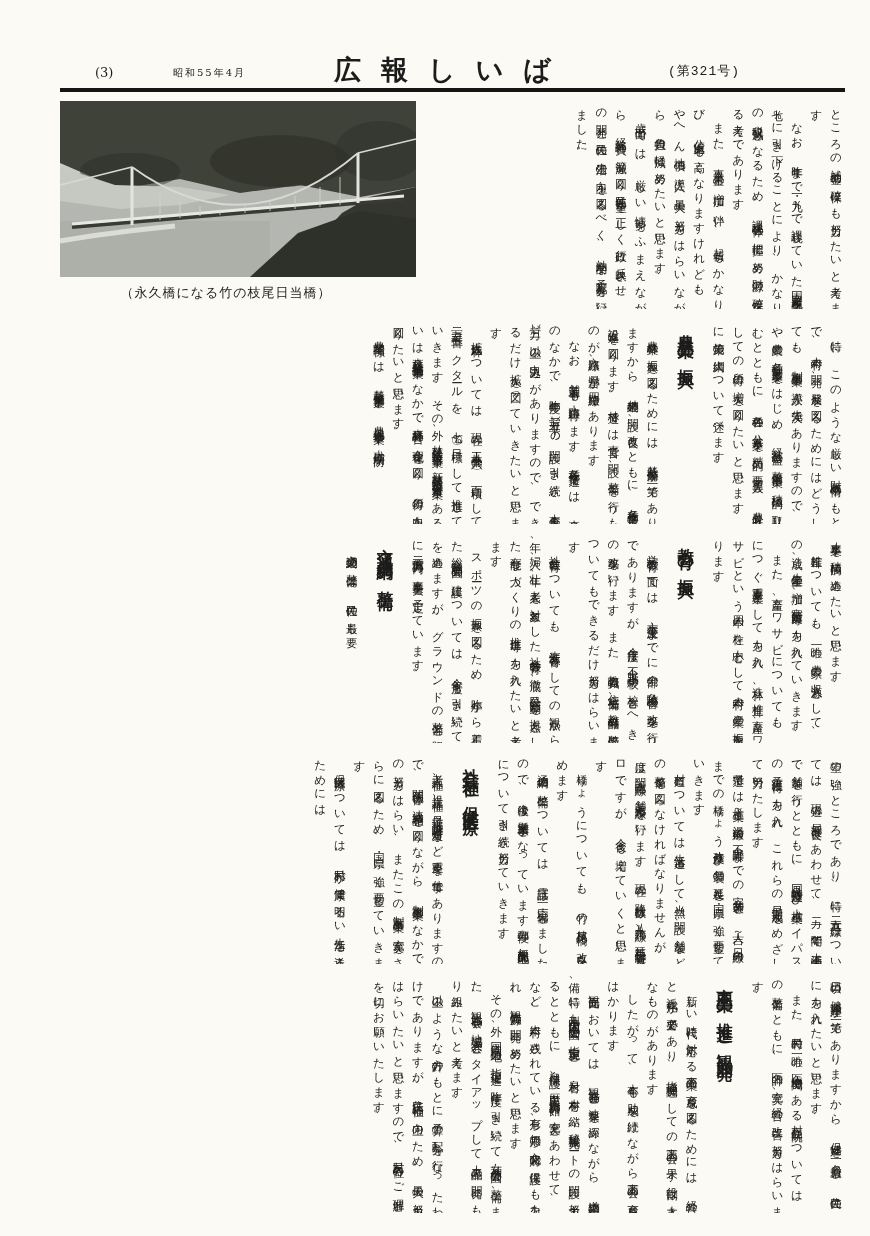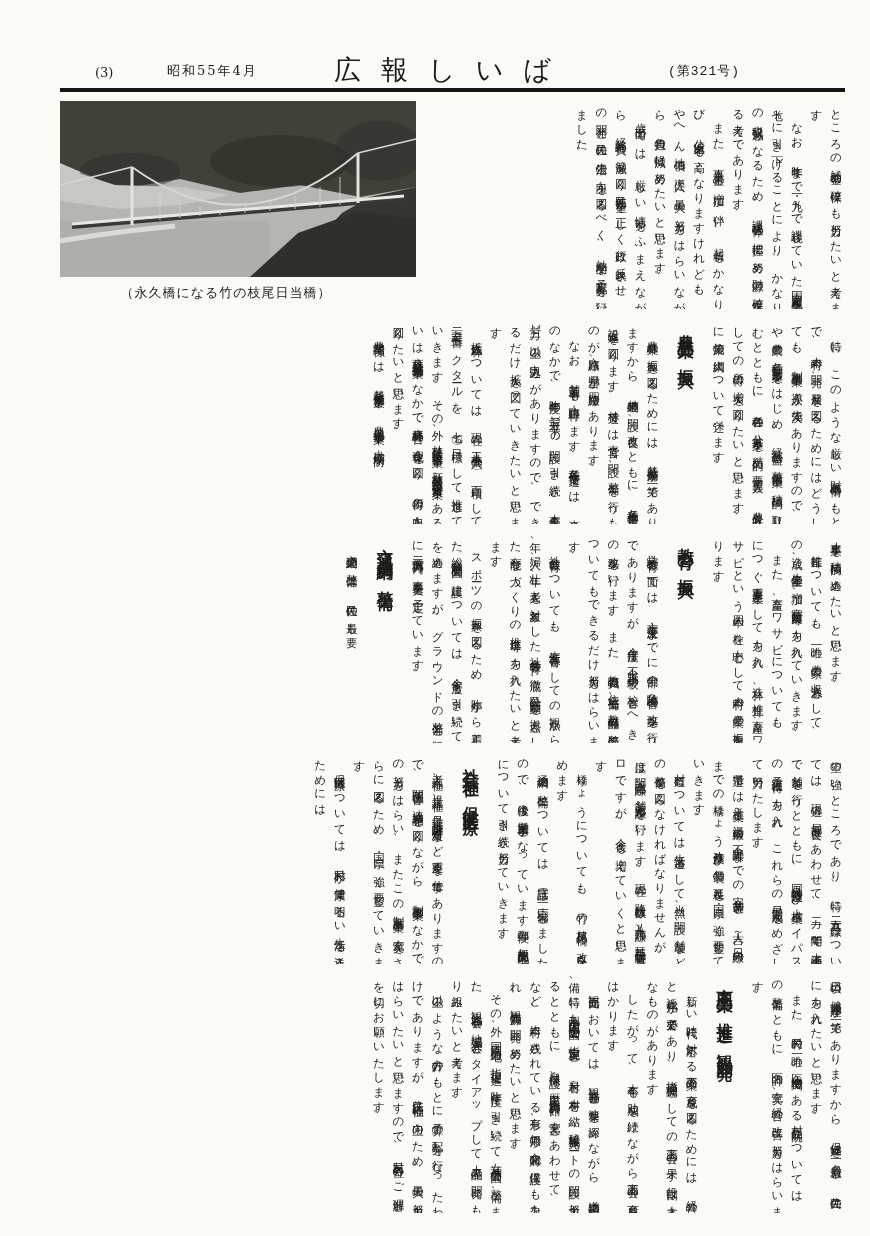--- a/index.html
+++ b/index.html
@@ -11,23 +11,23 @@
     box-sizing:border-box;
     padding:40px 25px 18px 60px;
     font-family:"DejaVu Serif","Liberation Serif",serif;
     color:#1c1c1a;
     overflow:hidden;
   }
 
   
   .masthead { position:relative; height:48px; }
   .mh-page   { position:absolute; left:35px;  bottom:8px; font-size:13px; }
-  .mh-date   { position:absolute; left:107px; bottom:8px; font-size:13px; letter-spacing:2px; }
+  .mh-date   { position:absolute; left:113px; bottom:8px; font-size:10px; letter-spacing:2px; }
   .mh-title  { position:absolute; left:50%; transform:translateX(-50%); bottom:0;
-               font-size:27px; letter-spacing:20px; white-space:nowrap; font-weight:400; }
+               font-size:27px; letter-spacing:20px; white-space:nowrap; font-weight:700; }
   .mh-issue  { position:absolute; right:105px; bottom:8px; font-size:13px; letter-spacing:1px;font-family:Liberation Mono, monospace; }
   .mh-rule   { height:0; border-bottom:4px solid #151515; margin-bottom:9px; }
 
   
   .vband {
     writing-mode:vertical-rl;
     text-orientation:mixed;
     width:100%;
     font-size:11.5px;
     line-height:1.7;

